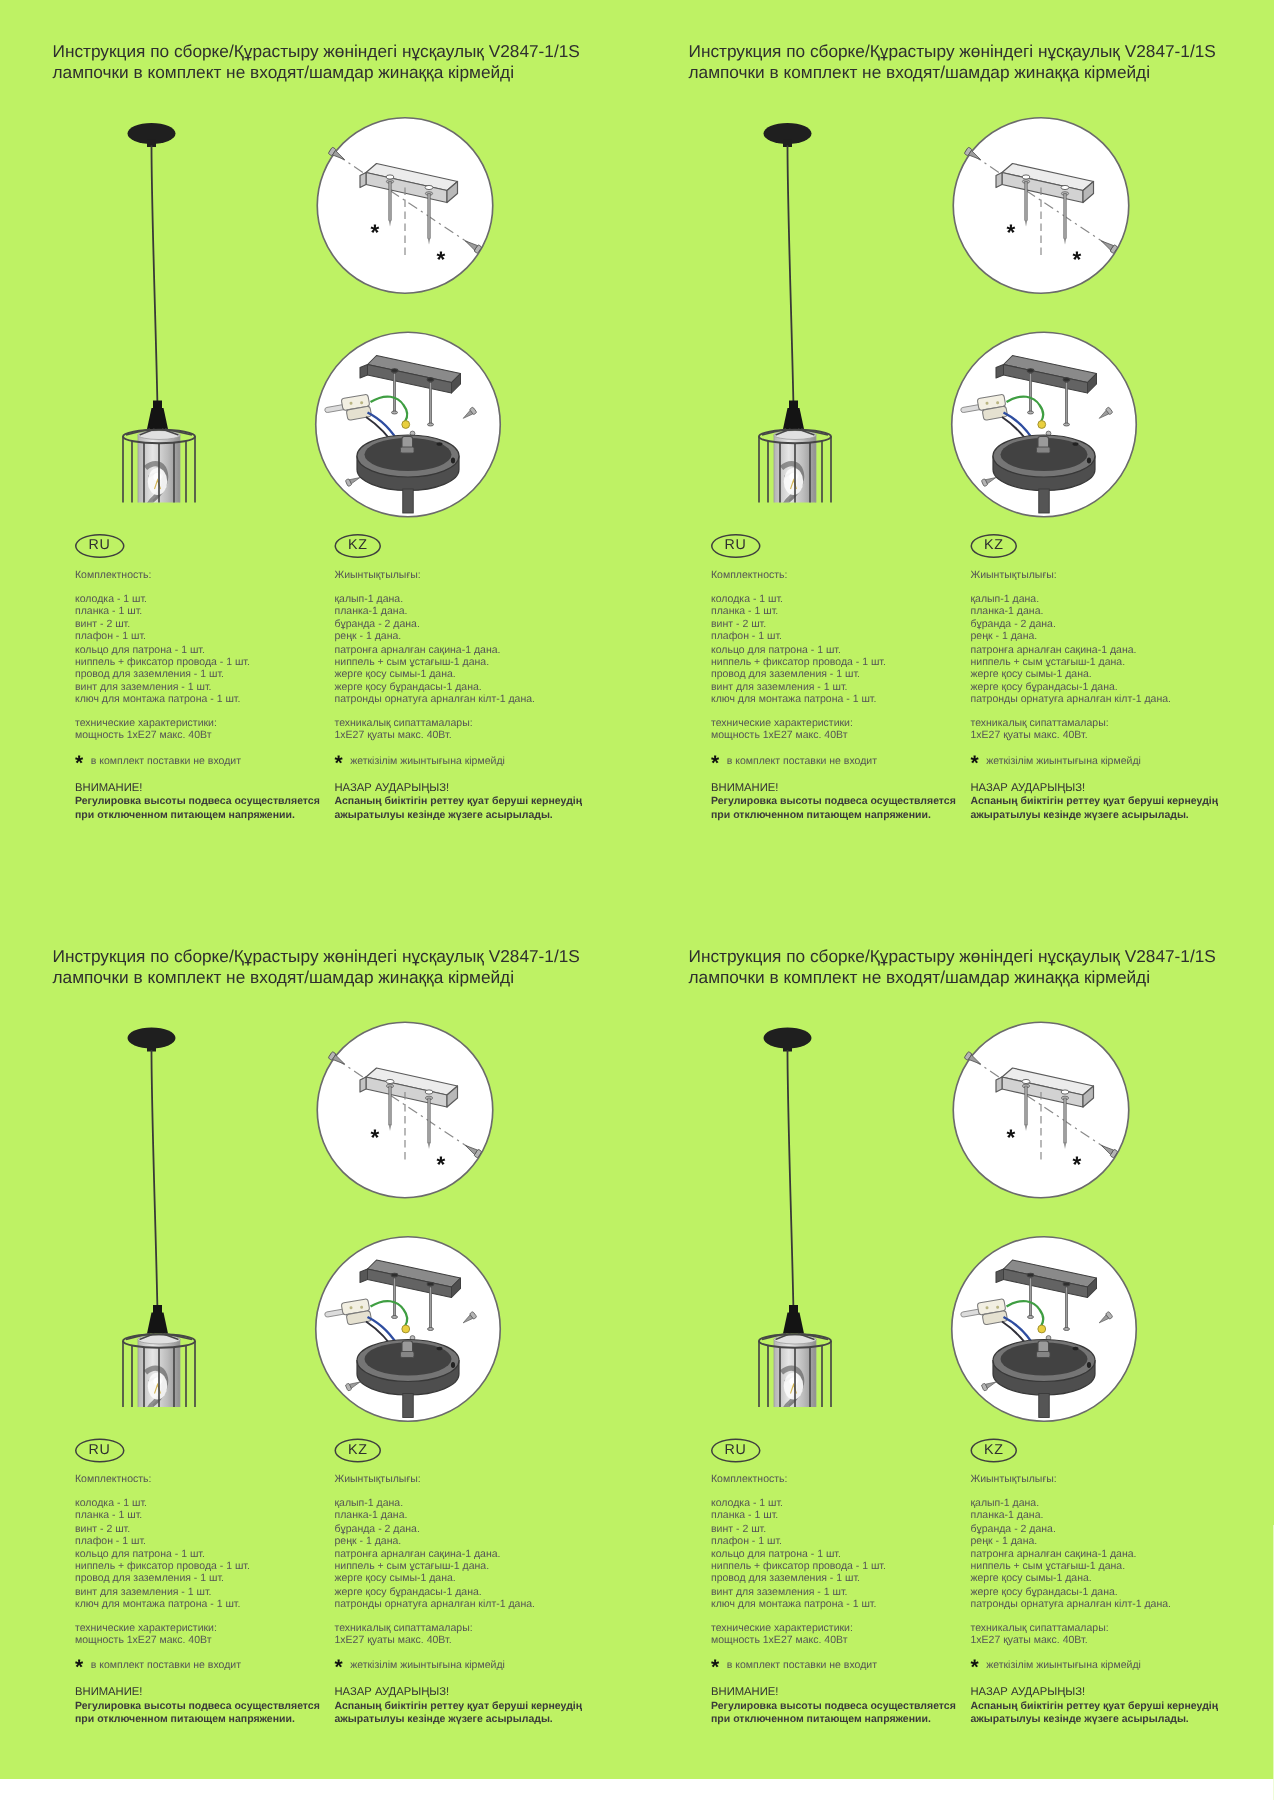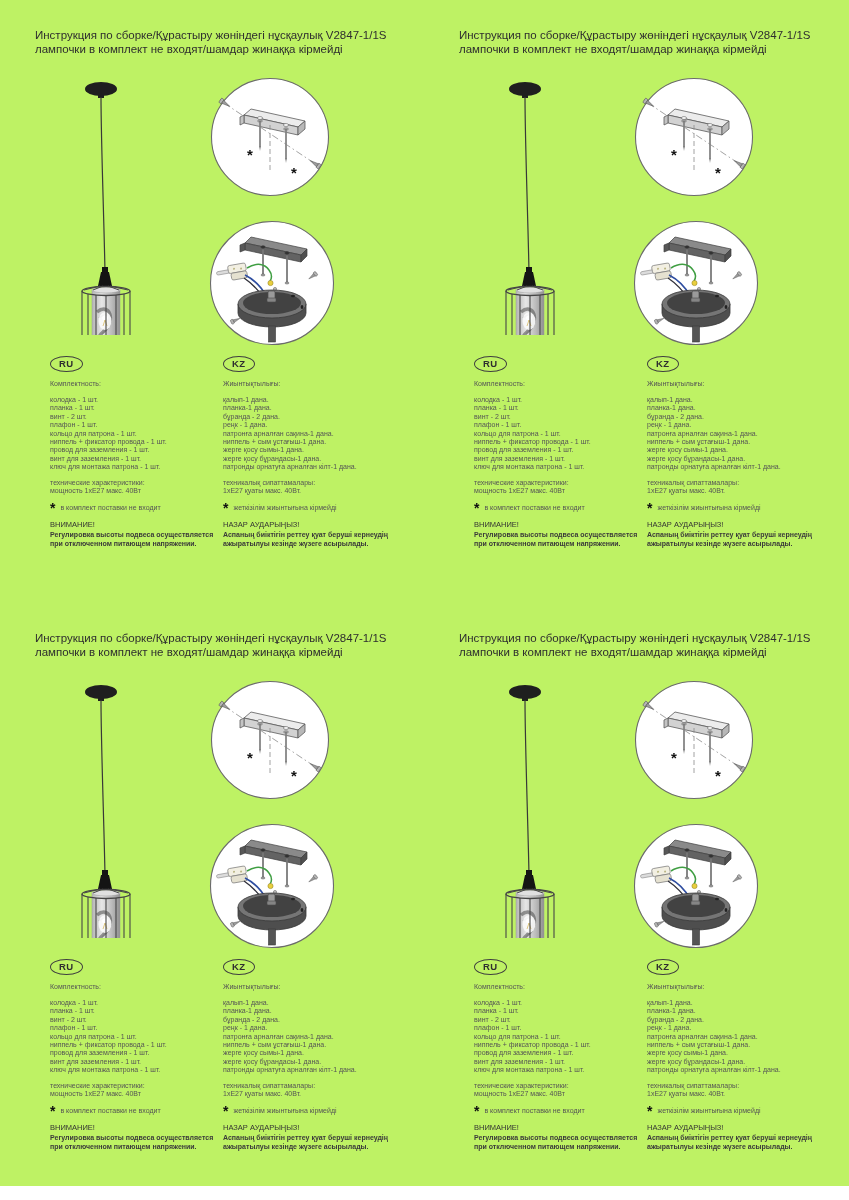--- a/index.html
+++ b/index.html
@@ -16,21 +16,21 @@
 
   .lamp{position:absolute;left:45px;top:55px;width:70px;height:255px;}
   .circ1{position:absolute;left:178px;top:50px;width:124px;height:124px;}
   .circ2{position:absolute;left:177px;top:193px;width:130px;height:130px;}
 
   .col{position:absolute;top:328px;}
   .col-ru{left:20px;width:170px;}
   .col-kz{left:193px;width:200px;}
 
   .badge{display:inline-block;border:1.4px solid #3f3f3f;border-radius:50%;
-         padding:1px 8px 2px 8px;font-size:9.5px;font-weight:bold;color:#2f2f2f;letter-spacing:.5px;text-align:right;}
+         padding:1px 8px 2px 8px;font-size:9.5px;font-weight:normal;color:#2f2f2f;letter-spacing:.5px;text-align:right;}
   .sec-title{margin-top:8px;font-size:7px;color:#555;}
   .plist{margin-top:9px;}
   .pitem{font-size:7px;line-height:8.4px;color:#555;white-space:nowrap;}
   .tech{margin-top:7px;}
   .footnote{margin-top:8px;display:flex;align-items:flex-start;}
   .star{font-size:14px;font-weight:bold;color:#0f0f0f;line-height:11px;margin-right:5px;}
   .fn-text{font-size:7px;color:#555;padding-top:1px;}
   .warning{margin-top:6px;}
   .warn-title{font-size:7.5px;font-weight:normal;color:#333;}
   .warn-body{font-size:7px;font-weight:bold;color:#3a3a3a;line-height:8.8px;margin-top:2px;}

